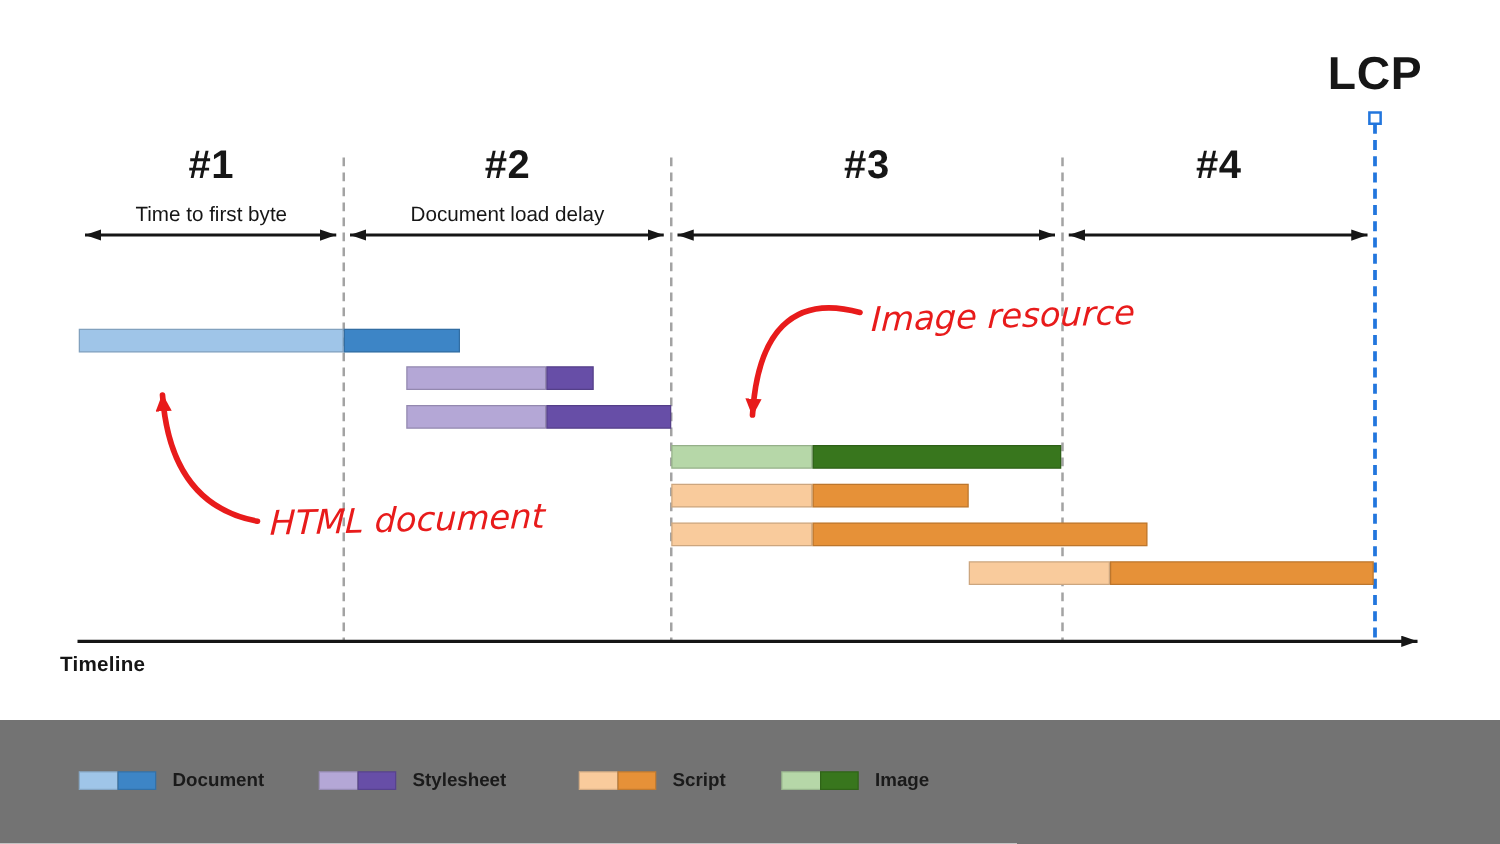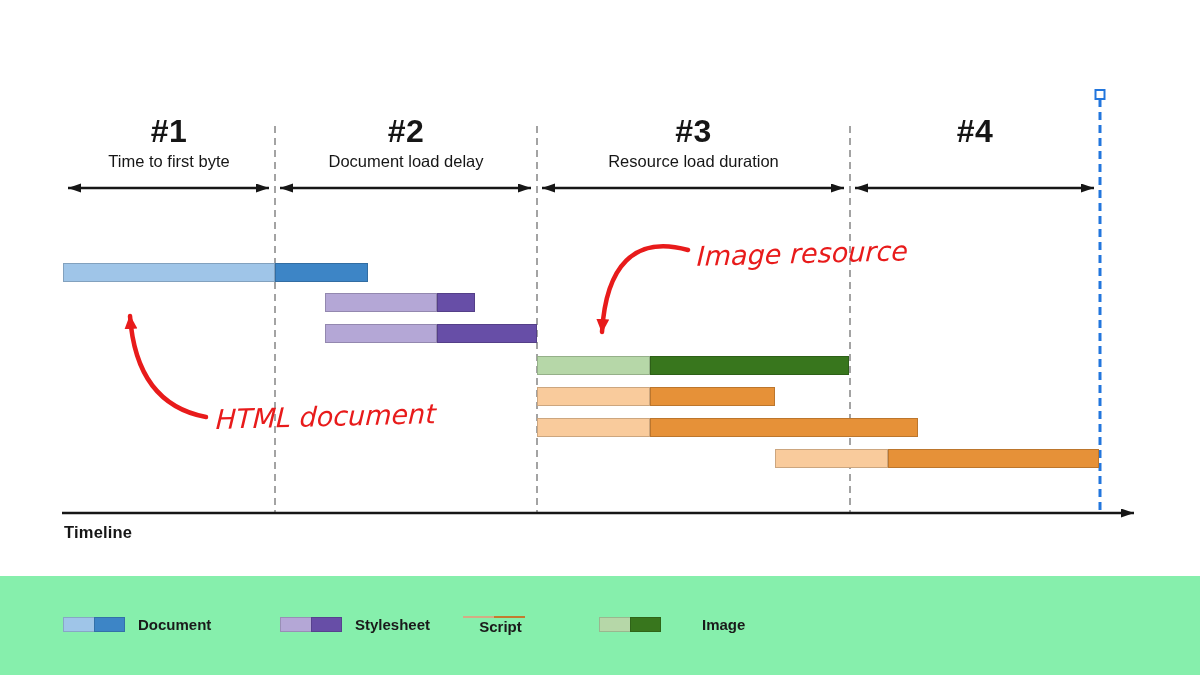--- a/index.html
+++ b/index.html
@@ -1,24 +1,24 @@
 <!DOCTYPE html>
 <html><head>
 <meta charset="utf-8">
 <style>
   html,body{margin:0;padding:0;background:#fff;}
   .canvas{position:relative;width:1200px;height:675px;background:#ffffff;overflow:hidden;
           font-family:"Liberation Sans",sans-serif;color:#161616;}
   .canvas svg{position:absolute;left:0;top:0;}
   .lcp-label{position:absolute;left:1040px;top:38px;width:120px;text-align:center;
              font-size:37px;font-weight:700;letter-spacing:0.5px;}
-  .timeline-label{position:absolute;left:64px;top:523px;font-size:16.5px;font-weight:700;letter-spacing:0.2px;}
+  .timeline-label{position:absolute;left:48px;top:523px;font-size:16.5px;font-weight:700;letter-spacing:0.2px;}
   .phase{position:absolute;top:116px;text-align:center;}
   .phase-number{font-size:32px;font-weight:700;line-height:31px;letter-spacing:0.5px;}
-  .phase-label{font-size:16.5px;line-height:17px;margin-top:6px;font-weight:500;}
+  .phase-label{font-size:16.5px;line-height:17px;margin-top:17px;font-weight:500;}
   .bar-seg{position:absolute;height:19px;box-sizing:border-box;border:1px solid rgba(0,0,0,0.18);}
   .annotation{position:absolute;font-family:"DejaVu Sans",sans-serif;font-style:italic;font-weight:500;
               font-size:27px;white-space:nowrap;transform:rotate(-1.5deg) skewX(-4deg);}
   .legend-band{position:absolute;left:0;top:576px;width:1200px;height:99px;}
   .legend-item{position:absolute;top:40px;display:flex;align-items:center;height:17px;}
   .legend-swatch{display:flex;width:62px;height:15px;}
   .legend-swatch span{flex:1;box-sizing:border-box;border:1px solid rgba(0,0,0,0.15);}
   .legend-swatch span:first-child{border-right:none;}
   .legend-label{margin-left:13px;font-size:15px;font-weight:700;color:#1a1a1a;}
 </style>
@@ -78,57 +78,57 @@
       <div class="phase" style="left: 63px; width: 212px;">
         <div class="phase-number">#1</div>
         <div class="phase-label">Time to first byte</div>
       </div>
       <div class="phase" style="left: 275px; width: 262px;">
         <div class="phase-number">#2</div>
         <div class="phase-label">Document load delay</div>
       </div>
       <div class="phase" style="left: 537px; width: 313px;">
         <div class="phase-number">#3</div>
-        <div class="phase-label">Resource load duration</div>
       </div>
       <div class="phase" style="left: 850px; width: 250px;">
         <div class="phase-number">#4</div>
       </div>
     </div>
 
+  <div class="lcp-label">LCP</div>
   <div class="timeline-label">Timeline</div>
 
   <div id="annotations">
       <div class="annotation" style="left: 216px; top: 401px; color: rgb(232, 27, 27);">HTML document</div>
       <div class="annotation" style="left: 697px; top: 238px; color: rgb(232, 27, 27);">Image resource</div>
     </div>
 
-  <div class="legend-band" id="legend-band" style="background: #86efac;">
+  <div class="legend-band" id="legend-band" style="background: #737373;">
       <div class="legend-item" style="left: 63px;">
         <div class="legend-swatch">
           <span style="background: rgb(159, 197, 232);"></span>
           <span style="background: rgb(61, 133, 198);"></span>
         </div>
         <div class="legend-label">Document</div>
       </div>
-      <div class="legend-item" style="left: 280px;">
+      <div class="legend-item" style="left: 255px;">
         <div class="legend-swatch">
           <span style="background: rgb(180, 167, 214);"></span>
           <span style="background: rgb(103, 78, 167);"></span>
         </div>
         <div class="legend-label">Stylesheet</div>
       </div>
-      <div class="legend-item" style="left: 463px; flex-direction: column;">
+      <div class="legend-item" style="left: 463px;">
         <div class="legend-swatch">
           <span style="background: rgb(249, 203, 156);"></span>
           <span style="background: rgb(230, 145, 56);"></span>
         </div>
         <div class="legend-label">Script</div>
       </div>
-      <div class="legend-item" style="left: 599px; gap: 28px;">
+      <div class="legend-item" style="left: 625px;">
         <div class="legend-swatch">
           <span style="background: rgb(182, 215, 168);"></span>
           <span style="background: rgb(56, 118, 29);"></span>
         </div>
         <div class="legend-label">Image</div>
       </div>
     </div>
 </div>
 
 </body></html>

